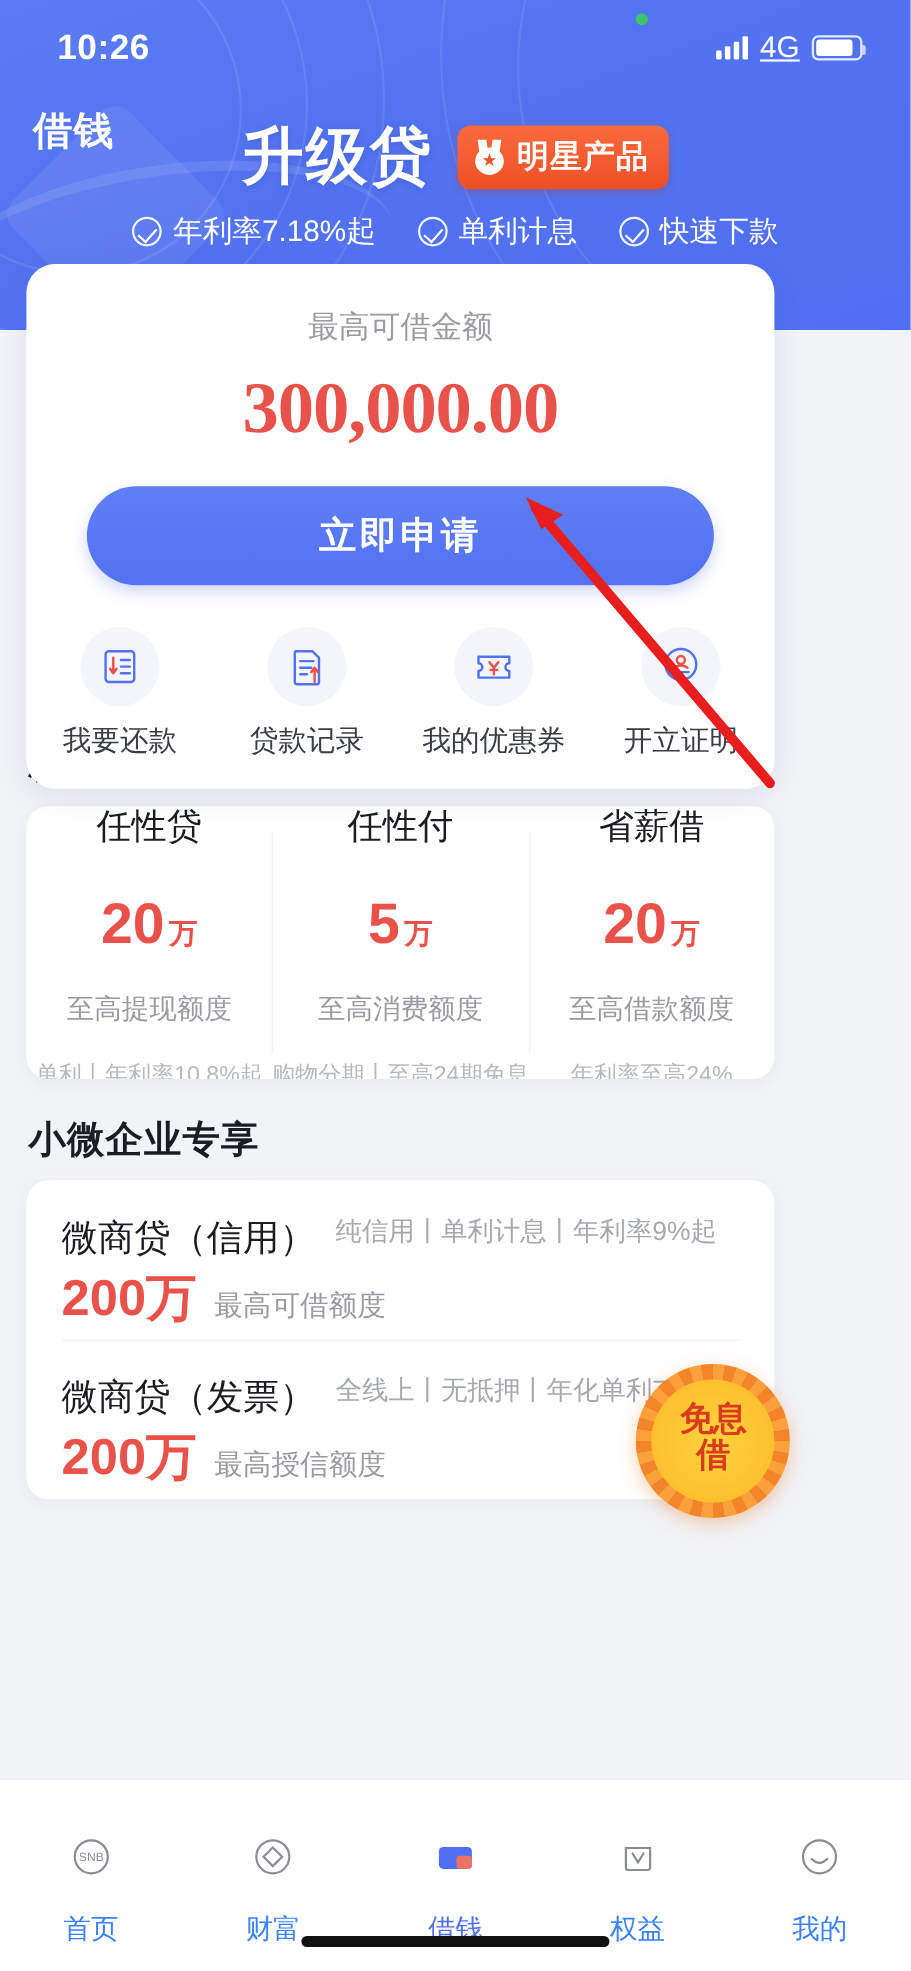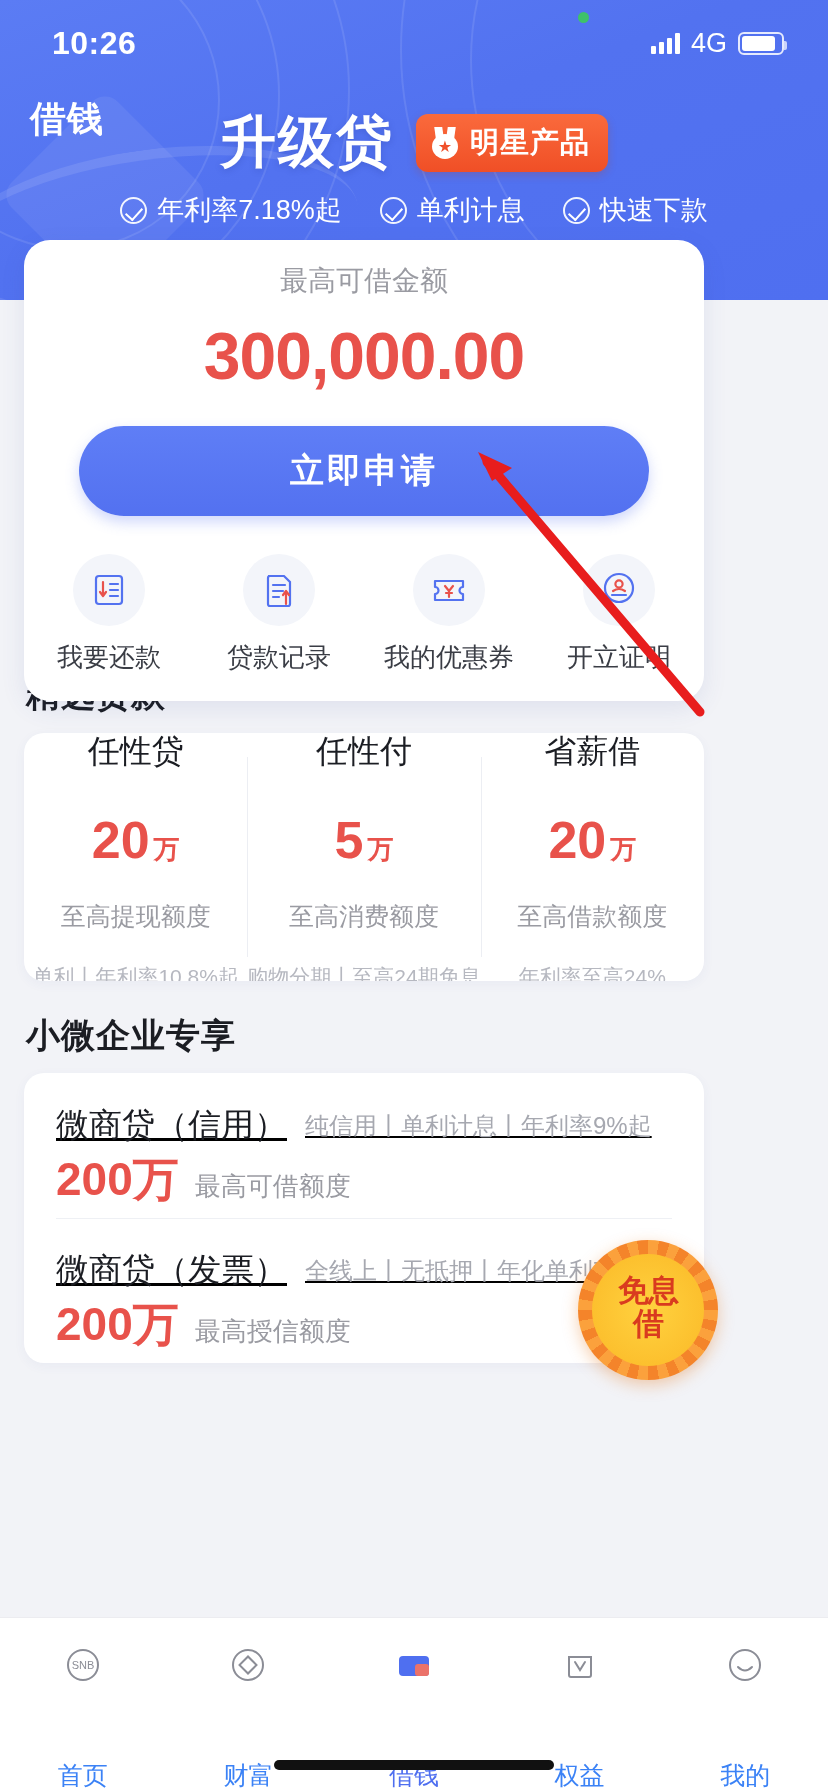--- a/index.html
+++ b/index.html
@@ -39,21 +39,21 @@
     position:absolute; top:0; left:0; width:828px; height:86px;
     display:flex; align-items:center; justify-content:space-between;
     padding:0 44px 0 52px; color:#fff; z-index:6;
   }
   .sb-time { font-size:32px; font-weight:600; letter-spacing:.5px; }
   .sb-right { display:flex; align-items:center; gap:11px; }
   .sig { display:flex; align-items:flex-end; gap:3px; height:22px; }
   .sig i { display:block; width:5px; background:#fff; border-radius:1px; }
   .sig i:nth-child(1){height:8px;} .sig i:nth-child(2){height:12px;}
   .sig i:nth-child(3){height:16px;} .sig i:nth-child(4){height:21px;}
-  .sb-net { font-size:27px; font-weight:500; }
+  .sb-net { font-size:27px; font-weight:500;text-decoration:underline; }
   .batt { width:46px; height:23px; border:2px solid rgba(255,255,255,.85); border-radius:6px; position:relative; padding:2px; }
   .batt::after { content:""; position:absolute; right:-5px; top:7px; width:3px; height:9px; background:rgba(255,255,255,.7); border-radius:0 2px 2px 0; }
   .batt i { display:block; height:100%; width:86%; background:#fff; border-radius:3px; }
   .green-dot { position:absolute; top:12px; left:578px; width:11px; height:11px; border-radius:50%; background:#3ec26a; z-index:7; }
 
   .page-title { position:absolute; left:30px; top:95px; color:#fff; font-size:36px; font-weight:700; letter-spacing:1px; z-index:5; }
 
   .hero-row { position:absolute; left:0; top:105px; width:828px; display:flex; align-items:center; justify-content:center; gap:22px; z-index:5; }
   .hero-title { color:#fff; font-size:56px; font-weight:800; letter-spacing:2px; text-shadow:0 2px 6px rgba(40,60,150,.25); }
   .star-badge {
@@ -72,21 +72,22 @@
   .features { position:absolute; left:0; top:192px; width:828px; display:flex; justify-content:center; align-items:center; gap:38px; z-index:5; }
   .feat { display:flex; align-items:center; gap:10px; color:#fff; font-size:27px; font-weight:500; }
   .chk { width:27px; height:27px; border:2px solid rgba(255,255,255,.92); border-radius:50%; position:relative; flex:0 0 auto; }
   .chk::after { content:""; position:absolute; left:7px; top:5px; width:8px; height:14px; border:solid #fff; border-width:0 2.5px 2.5px 0; transform:rotate(42deg); }
 
   
   .main-card {
     position:absolute; left:24px; top:240px; width:680px;
     background:#fff; border-radius:26px; z-index:4;
     box-shadow:0 8px 24px rgba(60,80,160,.10);
-    padding:22px 0 26px;
+    padding:38px 0 26px;
+    font-family:Liberation Serif, serif;
   }
   .amt-label { text-align:center; color:#9a9ba2; font-size:28px; }
   .amt-value { text-align:center; color:#e8524b; font-size:66px; font-weight:700; letter-spacing:-1px; margin-top:18px; }
   .apply-btn {
     margin:32px auto 0; width:570px; height:90px;
     background:linear-gradient(180deg,#5f7ef6 0%,#5371f0 100%);
     border-radius:45px; border:none; cursor:pointer;
     color:#fff; font-size:34px; font-weight:700; letter-spacing:3px;
     font-family:inherit; display:flex; align-items:center; justify-content:center;
     box-shadow:0 6px 14px rgba(83,113,240,.28);
@@ -114,21 +115,21 @@
   .p-desc { margin-top:18px; font-size:25px; color:#9a9ba2; }
   .p-note { margin-top:14px; font-size:21px; color:#b6b8c0; white-space:nowrap; }
 
   .sme-card {
     position:absolute; left:24px; top:1073px; width:680px; height:290px;
     background:#fff; border-radius:20px; overflow:hidden;
     box-shadow:0 3px 12px rgba(60,80,160,.05);
   }
   .sme-row { height:145px; padding:30px 32px 0; position:relative; cursor:pointer; }
   .sme-row + .sme-row::before { content:""; position:absolute; left:32px; right:32px; top:0; height:1px; background:#eef0f4; }
-  .sme-head { display:flex; align-items:center; gap:18px;text-decoration:underline; }
+  .sme-head { display:flex; align-items:flex-start; gap:18px; }
   .sme-name { font-size:33px; color:#1b1d23; }
   .sme-tags { font-size:24px; color:#a6a8b0; }
   .sme-amt-row { display:flex; align-items:baseline; gap:16px; margin-top:8px; }
   .sme-amt { font-size:46px; font-weight:700; color:#e8524b; line-height:1; }
   .sme-sub { font-size:26px; color:#9a9ba2; }
 
   
   .float-badge {
     position:absolute; left:578px; top:1240px; width:140px; height:140px; border-radius:50%;
     background:
@@ -141,21 +142,21 @@
   .float-text { font-size:31px; font-weight:800; color:#d93b1f; line-height:1.05; text-align:center; letter-spacing:-1px; }
 
   
   .arrow-svg { position:absolute; left:0; top:0; width:828px; height:1792px; pointer-events:none; z-index:20; }
 
   
   .tabbar {
     position:absolute; left:0; bottom:0; width:828px; height:175px;
     background:#fff; border-top:1px solid #ececf0; display:flex; z-index:12;
   }
-  .tab { flex:1; display:flex; flex-direction:column; align-items:center; justify-content:space-between; padding-top:24px; gap:26px; cursor:pointer; }
+  .tab { flex:1; display:flex; flex-direction:column; align-items:center; justify-content:center; padding-top:24px; gap:26px; cursor:pointer; }
   .tab-label { font-size:25px; color:#3b82f6; }
   .tab.active .tab-label { color:#4f6ff0; }
   .tab-ico { width:46px; height:46px; display:flex; align-items:center; justify-content:center; }
   .home-bar { position:absolute; left:50%; transform:translateX(-50%); bottom:22px; width:280px; height:10px; border-radius:6px; background:#111; z-index:14; }
 </style>
 </head>
 <body>
 
 <div class="screen">
 

